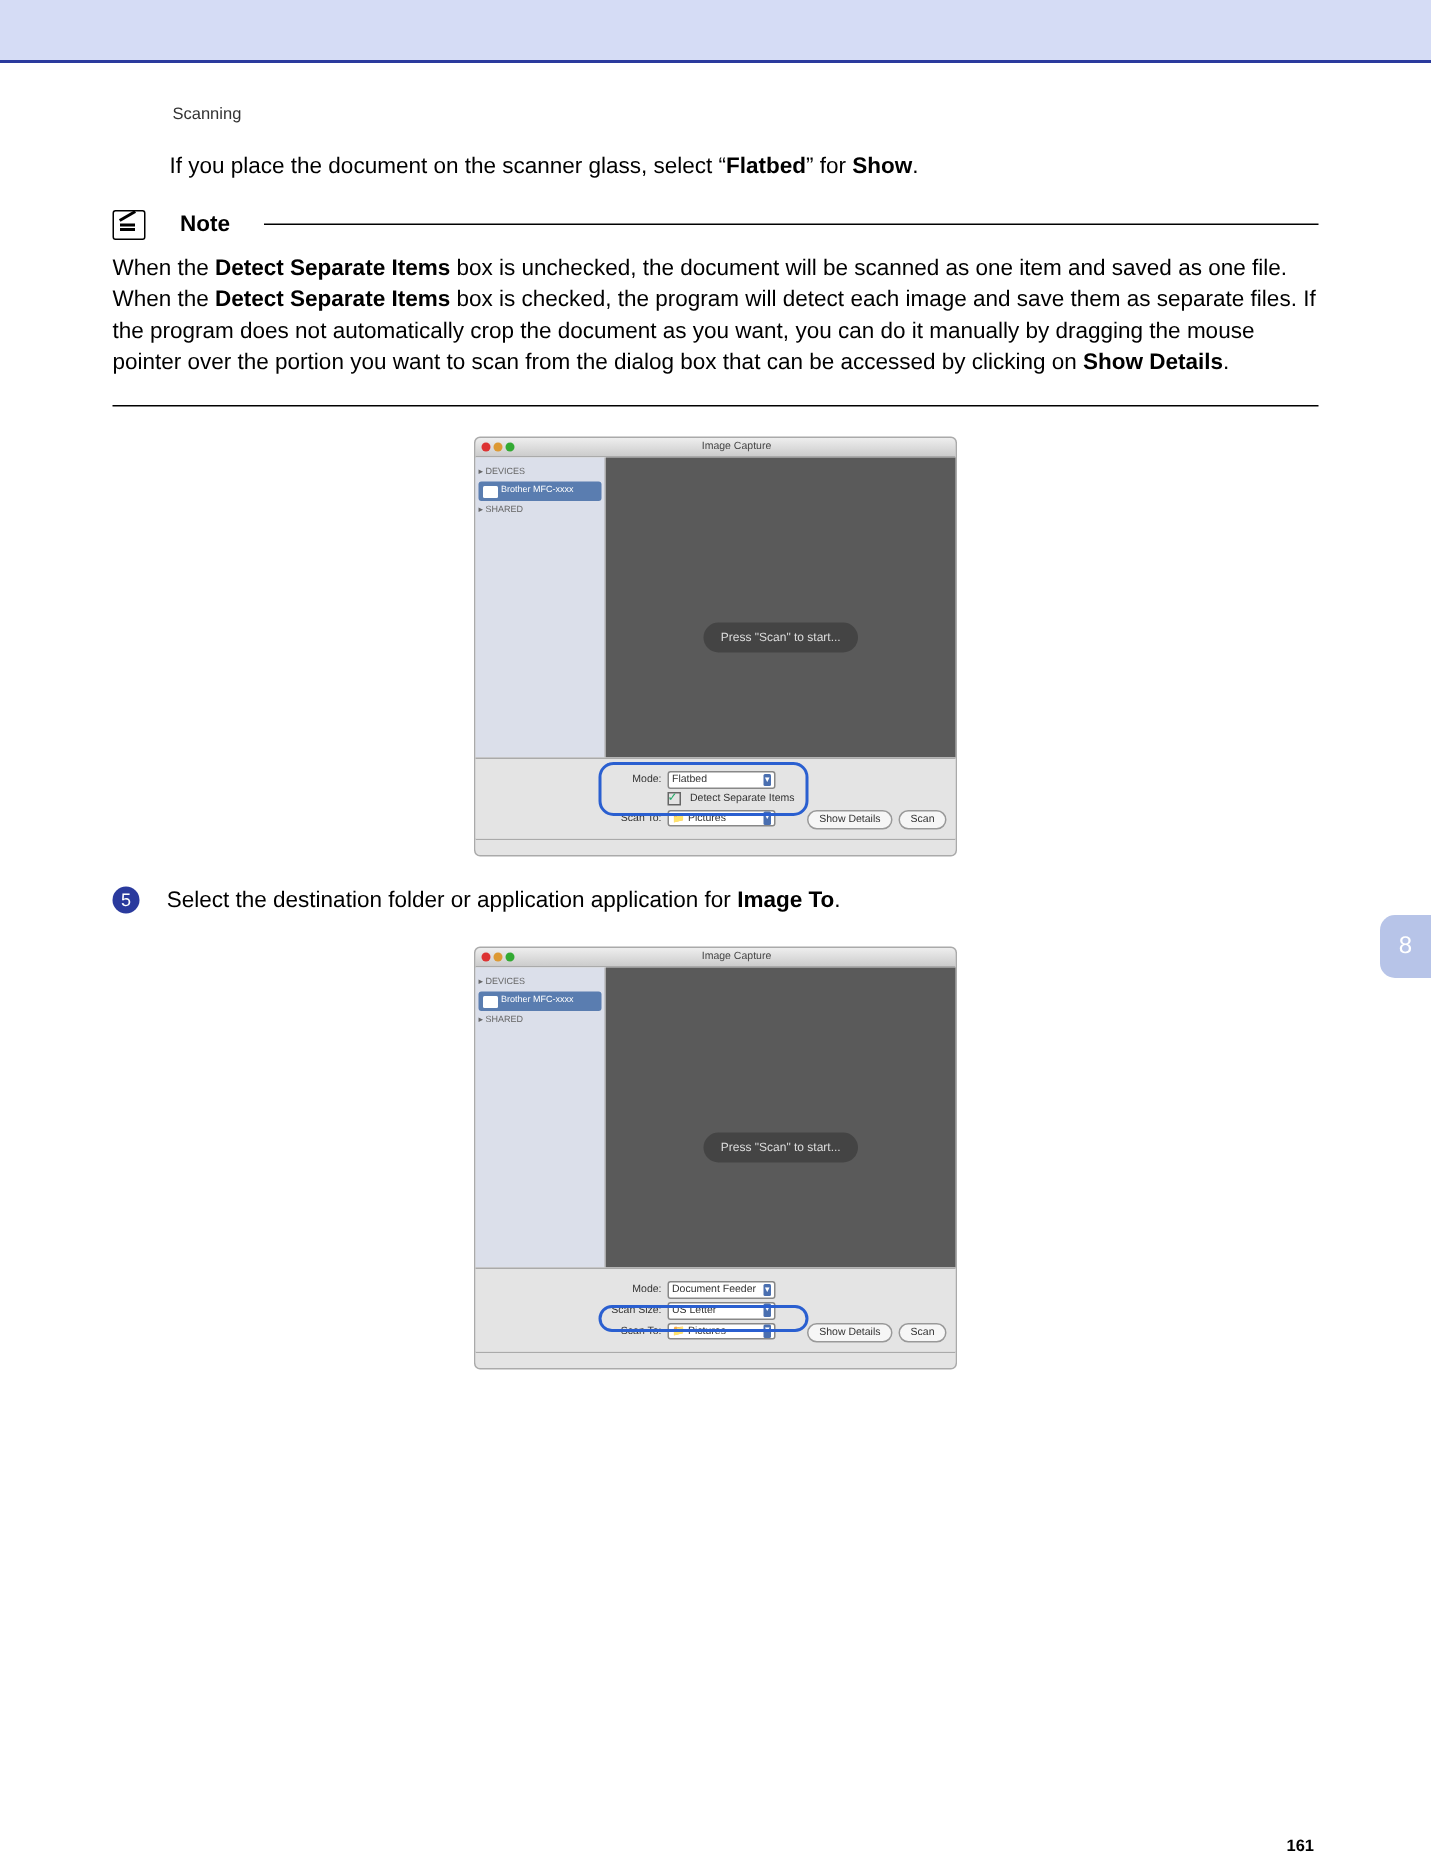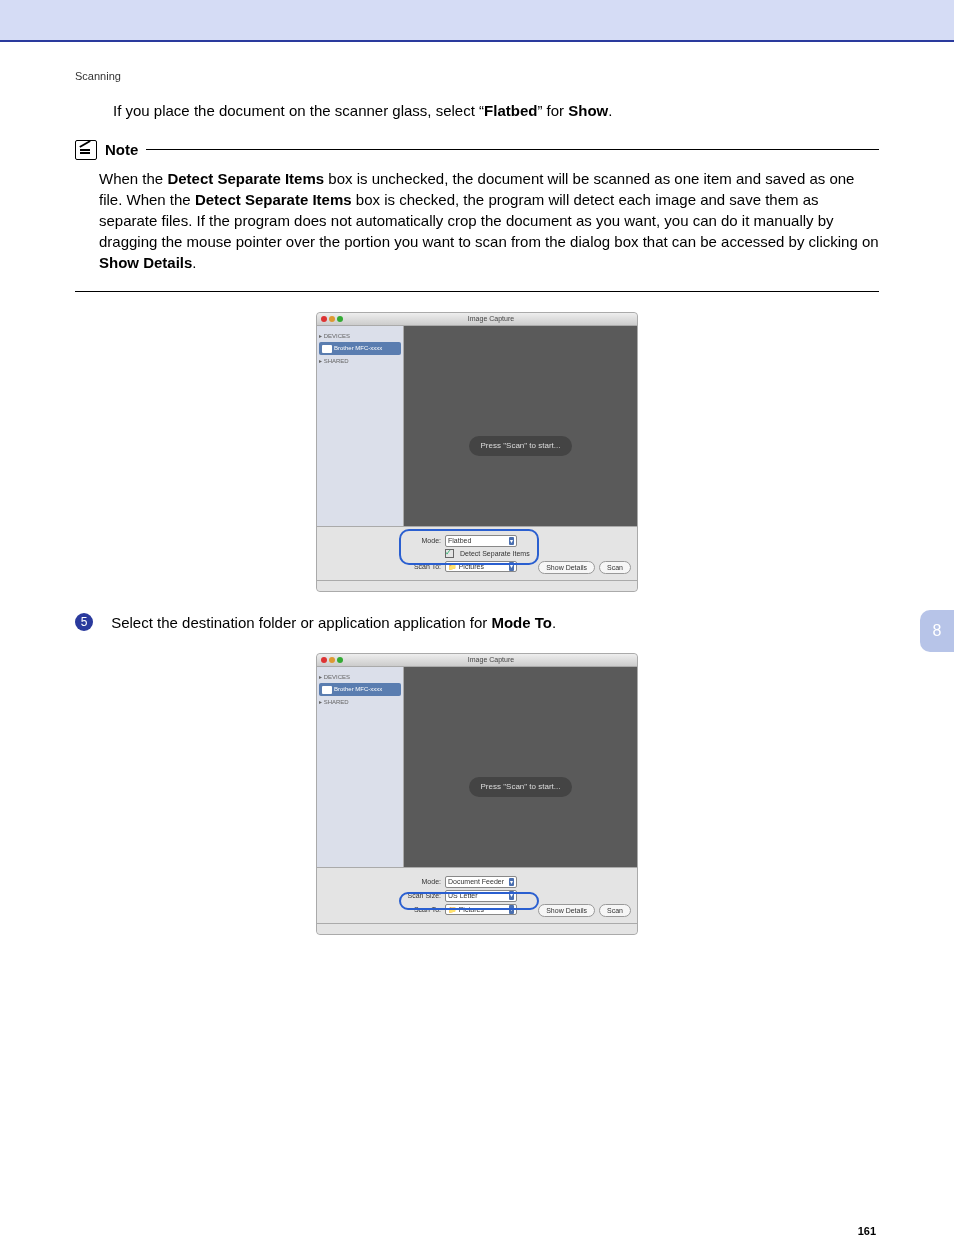--- a/index.html
+++ b/index.html
@@ -1,27 +1,27 @@
 <!DOCTYPE html>
 <html><head>
 <meta charset="utf-8">
 <style>
 html,body{margin:0;padding:0;font-family:Arial,Helvetica,sans-serif;color:#000;background:#fff}
 .topbar{height:40px;background:#d5dcf5;border-bottom:2px solid #2a3a9d}
 .page{width:954px;margin:0;padding:0;position:relative;min-height:1195px}
-.sectionhead{font-size:11px;color:#333;margin:28px 0 0 75px}
+.sectionhead{font-size:11px;color:#333;margin:28px 0 0 115px}
 .body{margin:18px 75px 0 75px;font-size:15px;line-height:1.4}
 .intro{margin:0 0 18px 38px}
-.noteline{display:flex;align-items:center;gap:8px;margin-bottom:8px}
+.noteline{display:flex;align-items:center;gap:23px;margin-bottom:8px}
 .noteicon{width:20px;height:18px;border:1px solid #000;border-radius:2px;position:relative;display:inline-block}
 .noteicon::before{content:"";position:absolute;left:3px;top:2px;width:12px;height:2px;background:#000;transform:rotate(-30deg)}
 .noteicon::after{content:"";position:absolute;left:4px;top:8px;width:10px;height:2px;background:#000;box-shadow:0 3px 0 #000}
 .notetitle{font-weight:bold}
 .noterule{flex:1;height:1px;background:#000}
-.notebody{margin-left:24px}
+.notebody{}
 .noteend{height:1px;background:#000;margin:18px 0 0 0}
 .stepnum{display:inline-flex;width:18px;height:18px;border-radius:50%;background:#2a3a9d;color:#fff;font-size:12px;align-items:center;justify-content:center;margin-right:14px;vertical-align:middle}
 .steptext{vertical-align:middle}
 .screenshot{width:320px;margin:20px auto 10px;background:#e4e4e4;border:1px solid #aaa;border-radius:4px;font-size:7px;color:#333;position:relative}
 .ss-titlebar{height:12px;background:linear-gradient(#eee,#ccc);border-bottom:1px solid #aaa;display:flex;align-items:center;padding:0 4px;border-radius:4px 4px 0 0}
 .traffic{display:inline-flex;gap:2px;margin-right:6px}
 .tred,.tyel,.tgrn{width:6px;height:6px;border-radius:50%}
 .tred{background:#d33}.tyel{background:#d93}.tgrn{background:#3a3}
 .ss-title{flex:1;text-align:center;color:#444;font-size:7px}
 .ss-body{display:flex;height:200px}
@@ -116,21 +116,21 @@
         <div class="ss-btns">
           <span class="pillbtn">Show Details</span>
           <span class="pillbtn">Scan</span>
         </div>
       </div>
       <div class="statusbar"></div>
     </div>
 
     <p style="margin-top:18px">
       <span class="stepnum">5</span>
-      <span class="steptext"><span>Select the destination folder or application application for </span><b>Mode To</b><span>.</span></span>
+      <span class="steptext"><span>Select the destination folder or application application for </span><b>Image To</b><span>.</span></span>
     </p>
 
     <div class="screenshot">
       <div class="ss-titlebar">
         <span class="traffic">
             <span class="tred"></span>
             <span class="tyel"></span>
             <span class="tgrn"></span>
           </span>
         <span class="ss-title">Image Capture</span>

